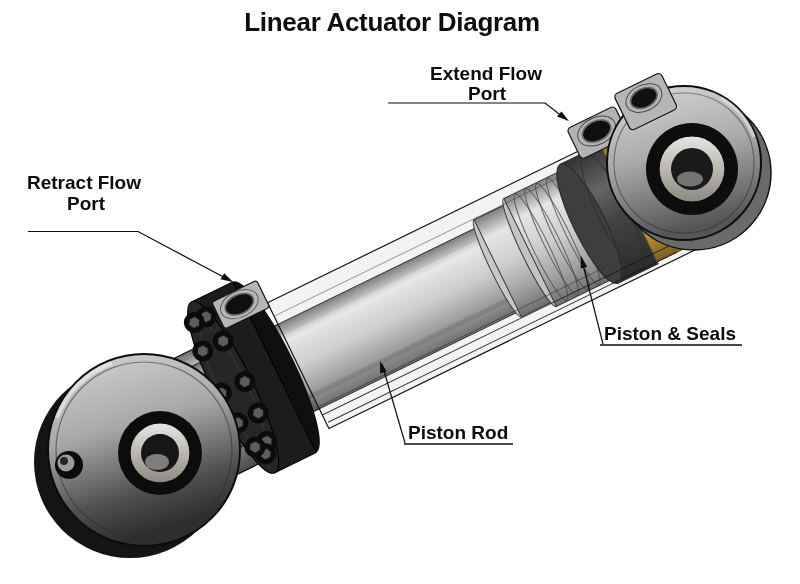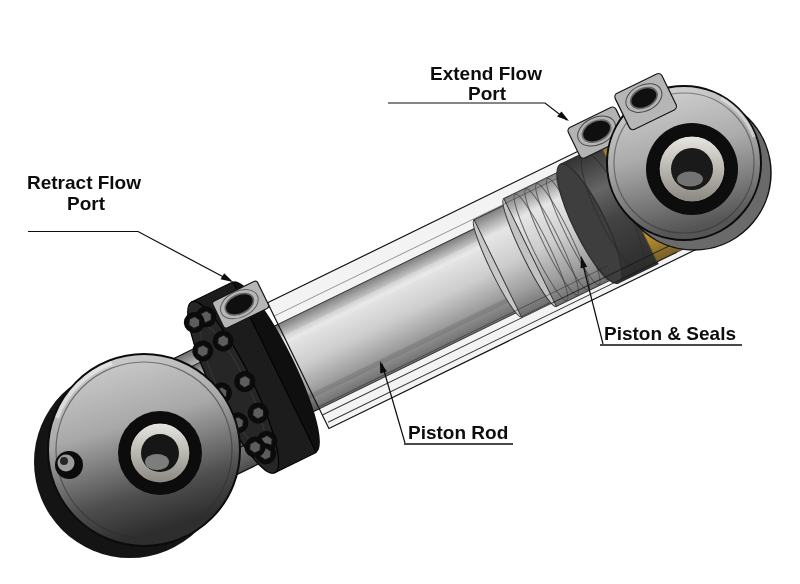--- a/index.html
+++ b/index.html
@@ -9,20 +9,23 @@
   #title-clip .t{display:block;margin-top:-5px;transform:translateX(-8px);
       font-size:26px;font-weight:bold;letter-spacing:-0.3px;color:#0d0d0d;white-space:nowrap;}
   svg{position:absolute;left:0;top:0;}
   text.callout{font-family:"Liberation Sans",sans-serif;font-weight:bold;font-size:19px;fill:#0d0d0d;}
 </style>
 </head>
 <body>
 
 <div id="stage">
 
+  <div id="title-clip">
+    <span class="t">Linear Actuator Diagram</span>
+  </div>
 
   <svg width="800" height="584" viewBox="0 0 800 584">
     <defs>
       <linearGradient id="metalGrad" x1="0" y1="0" x2="0" y2="1">
         <stop offset="0" stop-color="#6e6e6e"></stop>
           <stop offset="0.18" stop-color="#e6e6e6"></stop>
         <stop offset="0.42" stop-color="#c6c6c6"></stop>
           <stop offset="0.75" stop-color="#8e8e8e"></stop>
         <stop offset="1" stop-color="#4a4a4a"></stop>
       </linearGradient>

